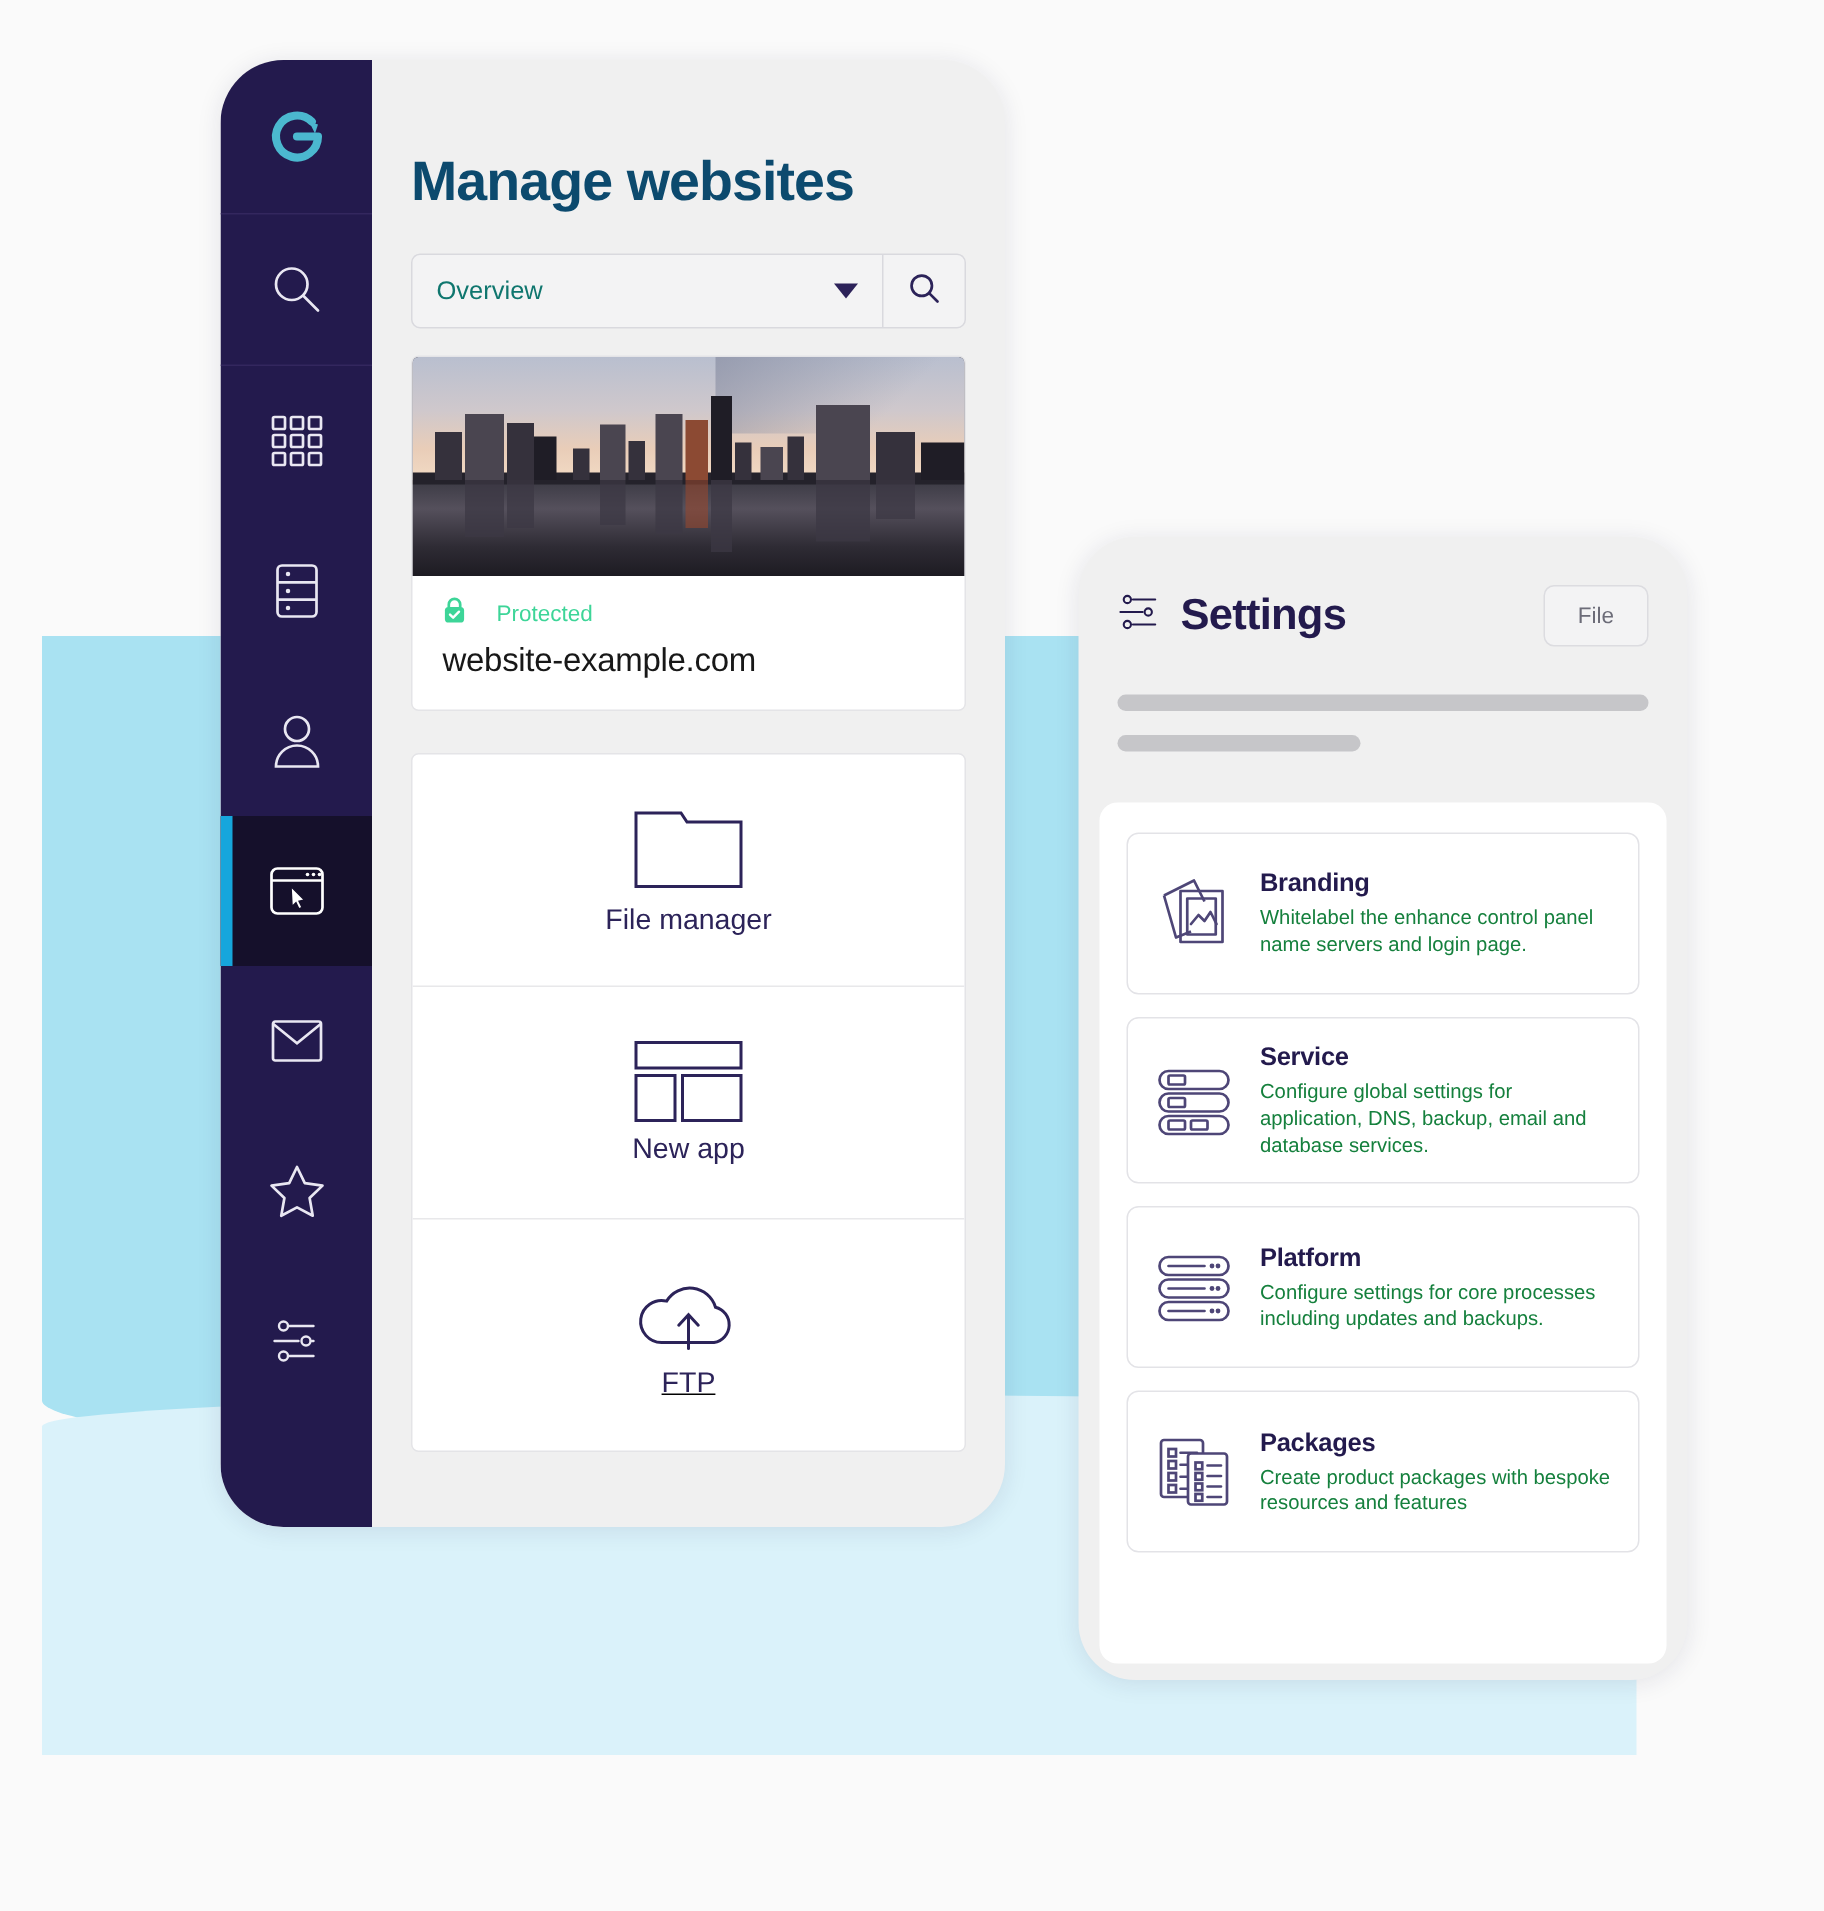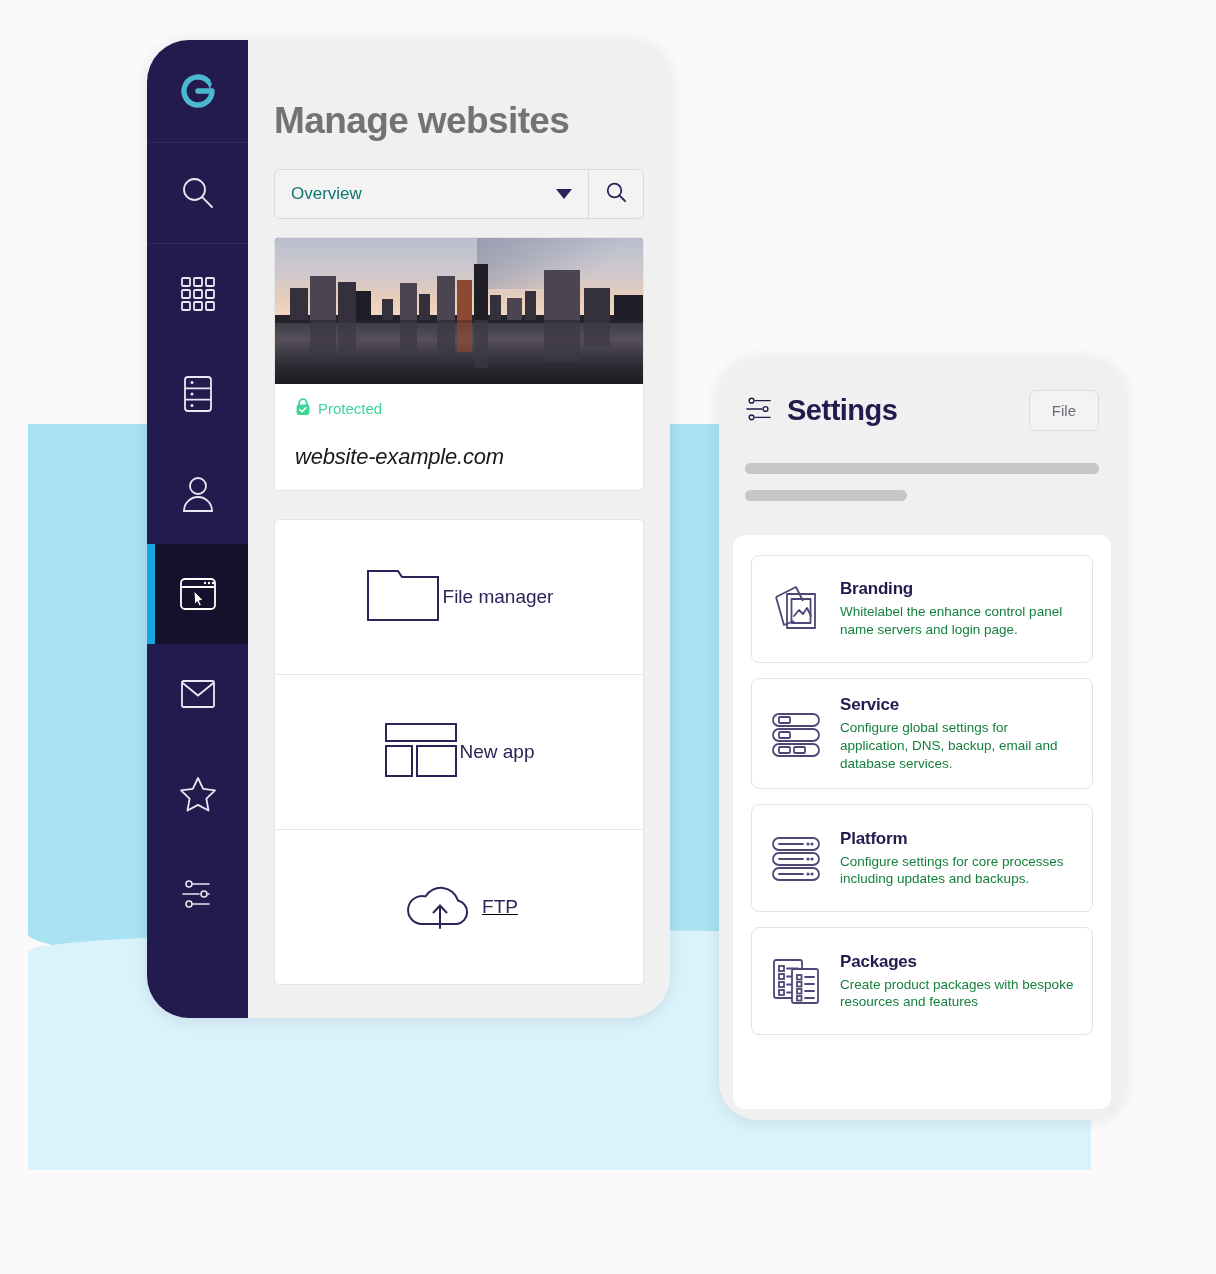--- a/index.html
+++ b/index.html
@@ -98,21 +98,21 @@
     flex: 1 1 auto;
     padding: 0 26px;
     position: relative;
   }
   .page-title {
     margin: 0;
     padding: 62px 0 0 0;
     font-size: 37px;
     font-weight: 700;
     letter-spacing: -.6px;
-    color: #737373;
+    color: #0c4a6e;
     line-height: 1;
   }
 
   
   .search-row {
     margin-top: 30px;
     display: flex;
     height: 48px;
     border: 1px solid #d9d9de;
     border-radius: 6px;
@@ -176,42 +176,41 @@
   .bldg.dark { background:#1f1d26; }
   .refl { position:absolute; top:56%; background:rgba(60,56,68,.75); }
   .refl.orange { background: rgba(150,72,46,.6); }
   .ground {
     position:absolute; left:0; right:0; bottom:42%; height:5%;
     background:#24222b;
   }
 
   .site-meta { padding: 14px 20px 20px 20px; }
   .protected {
-    display: flex; align-items: center; gap: 7px;
+    display: flex; align-items: center; gap: 20px;
     font-size: 15px; color: #3dd598; font-weight: 400;
   }
   .site-domain {
-    margin-top: 25px;
+    margin-top: 7px;
     font-size: 22px;
     color: #181818;
     letter-spacing: -.2px;
-    font-style: italic;
   }
 
   
   .tiles {
     margin-top: 28px;
     background:#fff;
     border: 1px solid #e4e4e7;
     border-radius: 5px;
     overflow: hidden;
   }
   .tile {
     height: 154px;
-    display:flex; flex-direction:row;
+    display:flex; flex-direction:column;
     align-items:center; justify-content:center;
     gap: 2px;
     border-bottom: 1px solid #e8e8ea;
   }
   .tile:last-child { border-bottom: none; text-decoration: underline; }
   .tile-label { font-size: 19px; color:#2c2359; }
 
   
   #phone-right {
     position: absolute;

